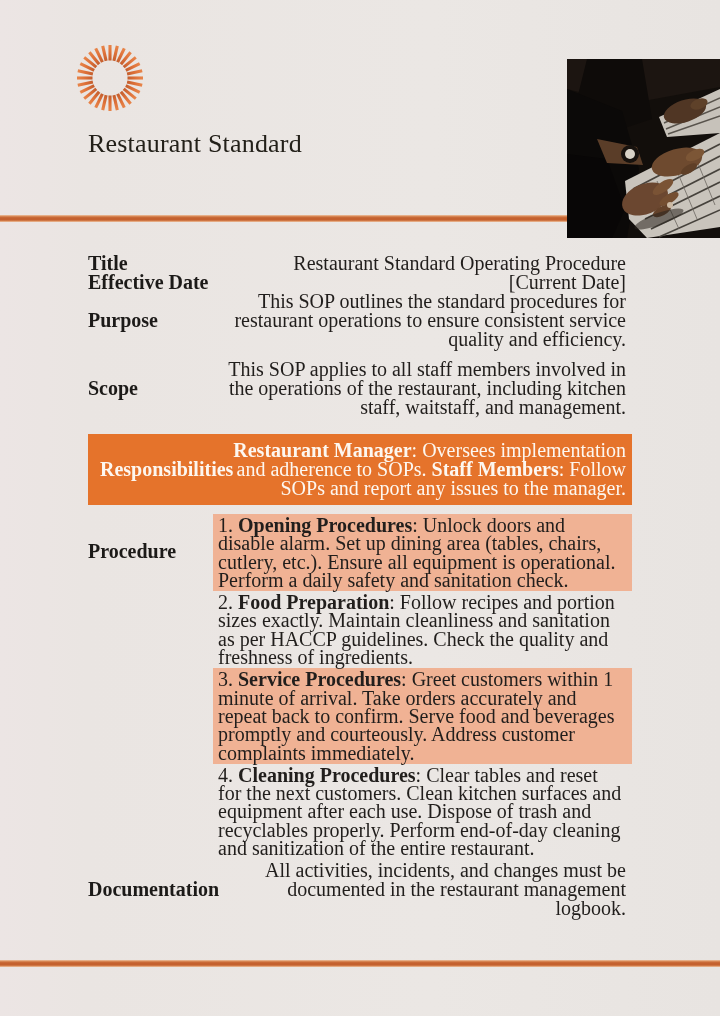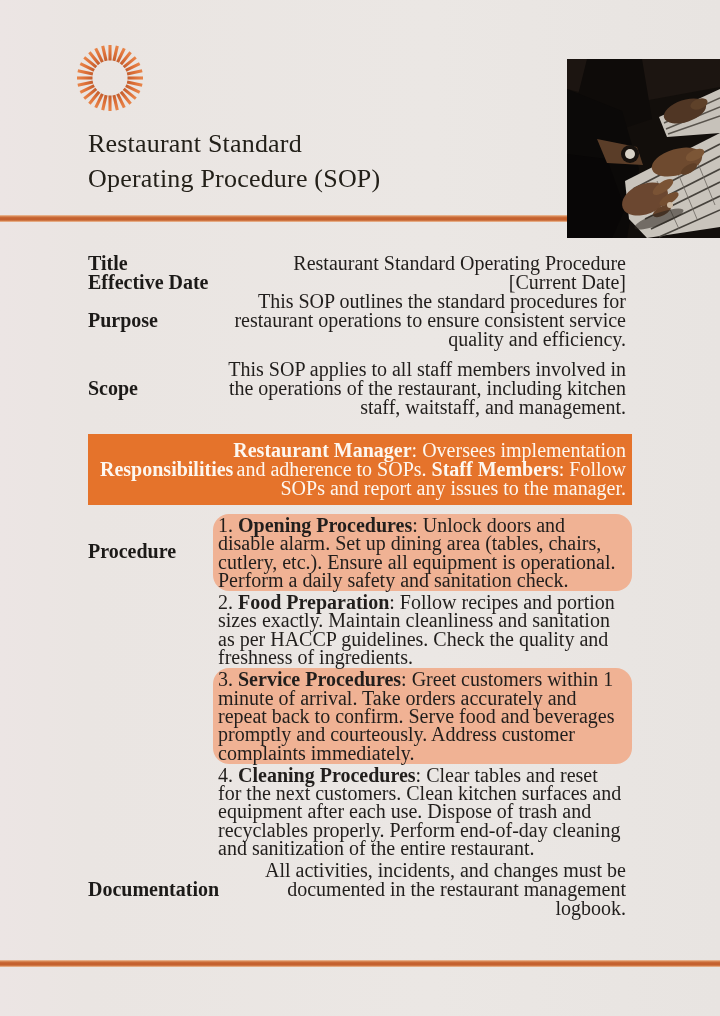--- a/index.html
+++ b/index.html
@@ -50,21 +50,20 @@
   }
   .row.responsibilities .row-label{width:126px;padding-left:12px;color:#fdf7f0;}
   .row.responsibilities .row-value{width:404px;padding-right:6px;font-family:Liberation Serif, serif;}
   .row.procedure{margin-top:9px;align-items:flex-start;}
   .row.procedure .row-label{padding-top:28px;}
   .proc-items{width:414px;}
   .proc-item{
     line-height:18.3px;
     padding:2px 6px 2px 5px;
     margin-left:-5px;
-    border-radius:16px;
   }
   .proc-item.highlighted{background:#f0b294;}
   .row.documentation{margin-top:2px;font-family:Liberation Serif, serif;}
   .bold{font-weight:bold;}
 </style>
 </head>
 <body>
 
 <div class="page">
 
@@ -108,21 +107,20 @@
             <line x1="25.1" y1="23.3" x2="15.4" y2="11.2"></line>
             <line x1="28.4" y1="21.2" x2="21.7" y2="7.3"></line>
             <line x1="32.1" y1="19.9" x2="28.7" y2="4.8"></line>
           </g>
       </g>
     </svg>
   </div>
 
   <div class="doc-title">
     <div>Restaurant Standard</div>
-    <div>Operating Procedure (SOP)</div>
   </div>
 
   <div class="divider top"></div>
   <div class="divider bottom"></div>
 
   <div class="photo">
     <svg width="153" height="179" viewBox="0 0 153 179">
       <rect x="0" y="0" width="153" height="179" fill="#120e0b"></rect>
 
       <polygon points="0,0 153,0 153,28 60,45 0,30" fill="#1c1511"></polygon>

